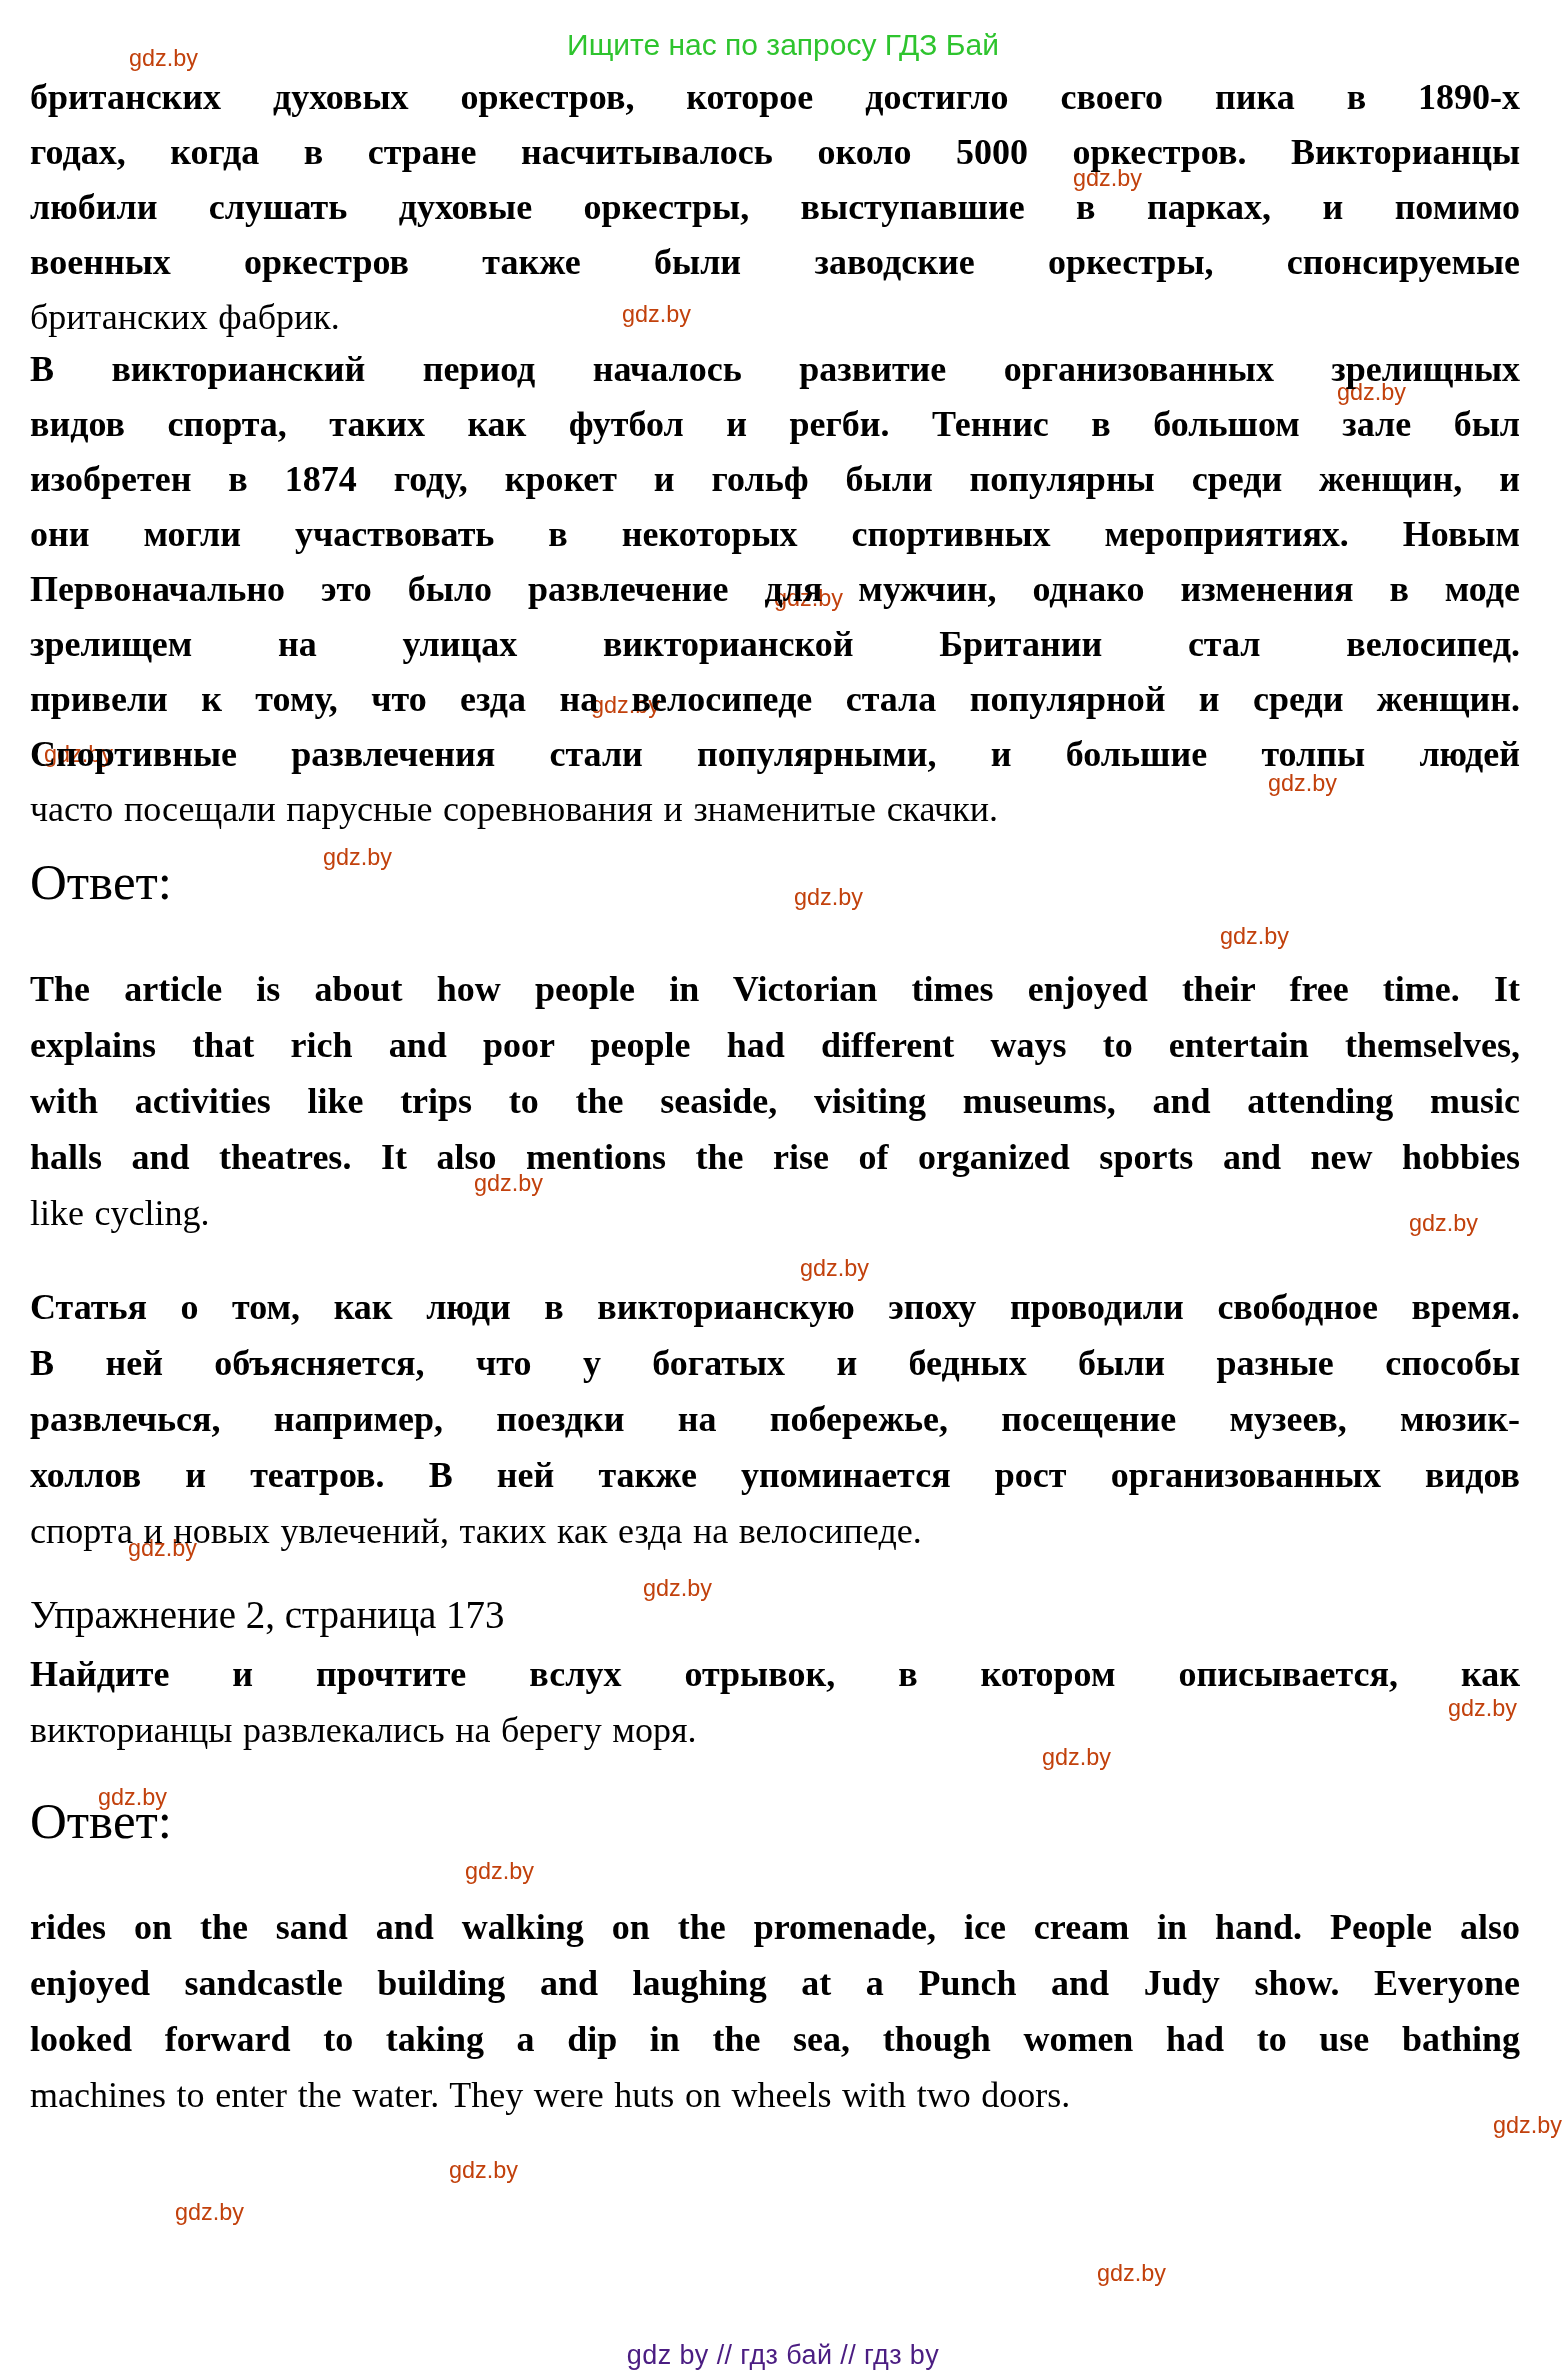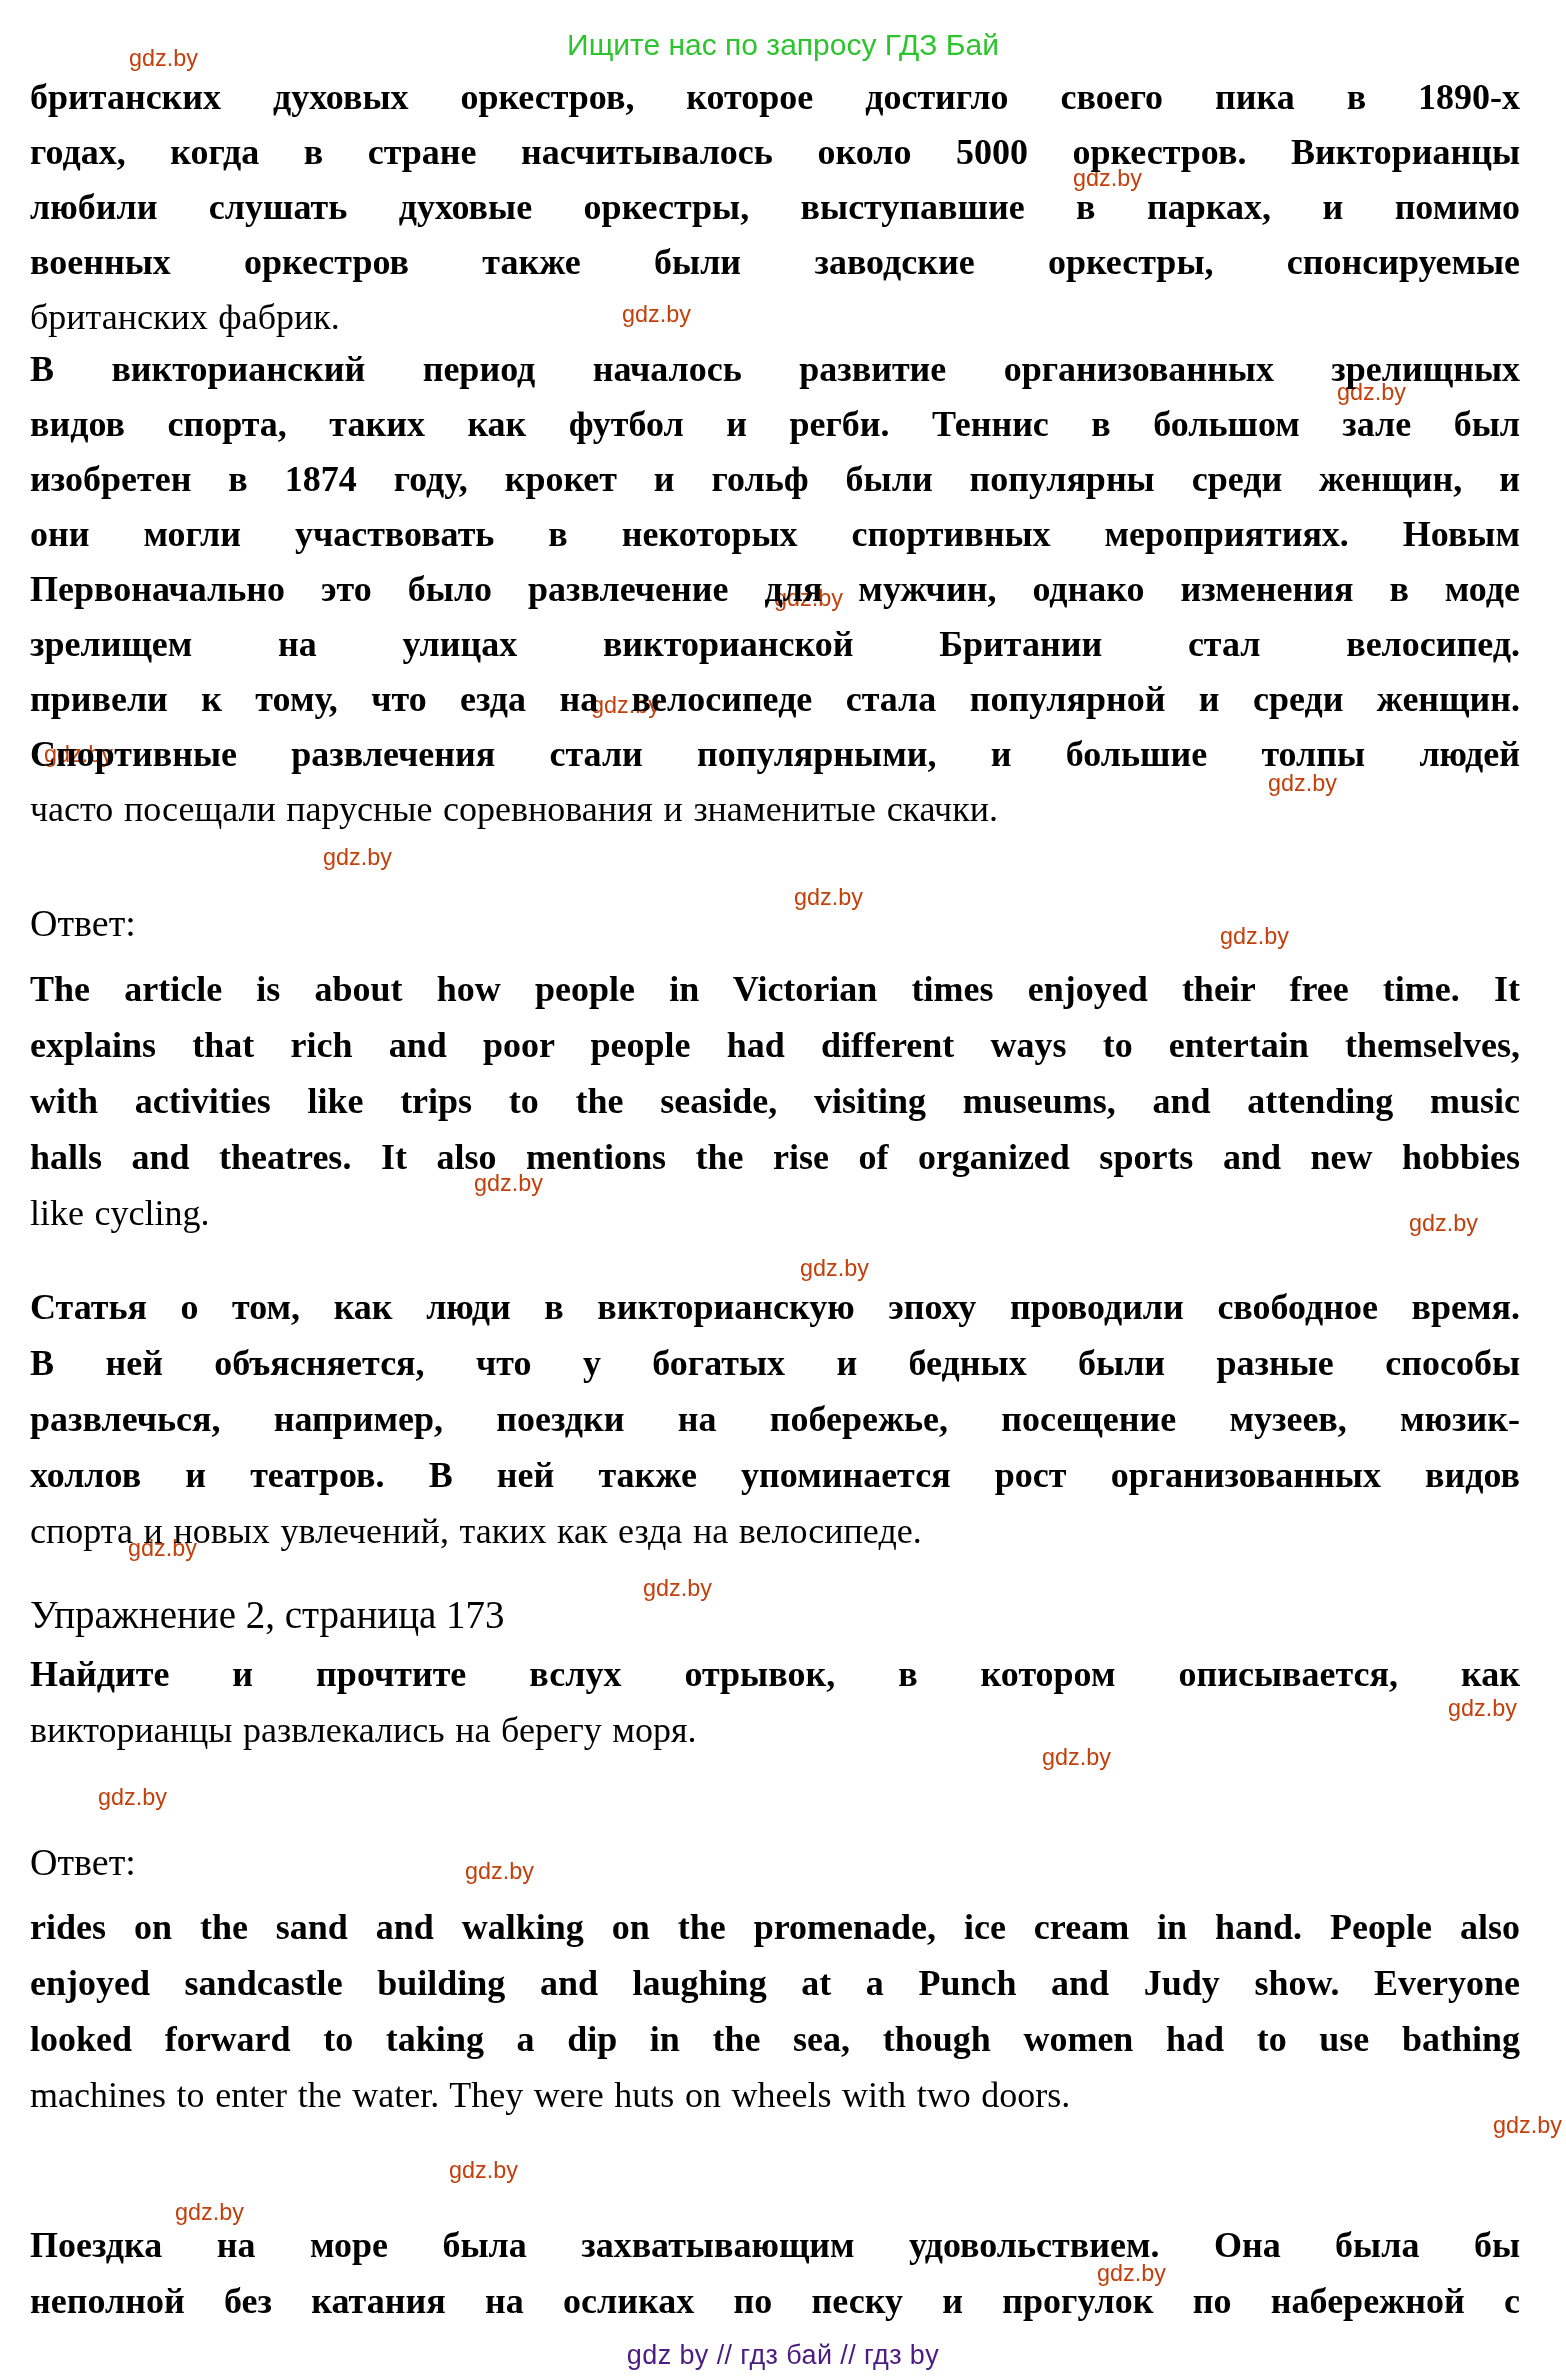--- a/index.html
+++ b/index.html
@@ -25,21 +25,21 @@
     font-size:36px;line-height:56px;
     text-align:left;
     word-spacing:1.6px;
   }
   .para.tight{line-height:55px;}
   .para.p1{line-height:55px;}
   .ln{white-space:normal;}
   .jl{text-align:justify;text-align-last:justify;font-weight:bold;}
   .answer{
     position:absolute;left:30px;
-    font-size:38px;line-height:42px;margin-top:41px;
+    font-size:51px;line-height:42px;
   }
   .heading{
     position:absolute;left:30px;
     font-size:39px;line-height:44px;
     font-weight:normal;
   }
   .wm{
     position:absolute;
     font-family:"Liberation Sans", sans-serif;
     font-size:23.4px;line-height:23.4px;
@@ -135,21 +135,17 @@
 
   <div class="answer" style="top:1800px">Ответ:</div>
 
   <div class="para" style="top:1899px">
       <div class="ln jl">rides on the sand and walking on the promenade, ice cream in hand. People also</div>
       <div class="ln jl">enjoyed sandcastle building and laughing at a Punch and Judy show. Everyone</div>
       <div class="ln jl">looked forward to taking a dip in the sea, though women had to use bathing</div>
       <div class="ln">machines to enter the water. They were huts on wheels with two doors.</div>
     </div>
 
-  <div class="para" style="top:2217px">
-      <div class="ln jl">Поездка на море была захватывающим удовольствием. Она была бы</div>
-      <div class="ln jl">неполной без катания на осликах по песку и прогулок по набережной с</div>
-    </div>
 
   <div class="footer" style="color: rgb(75, 29, 130);">gdz by // гдз бай // гдз by</div>
 
 </div>
 
 
 </body></html>

